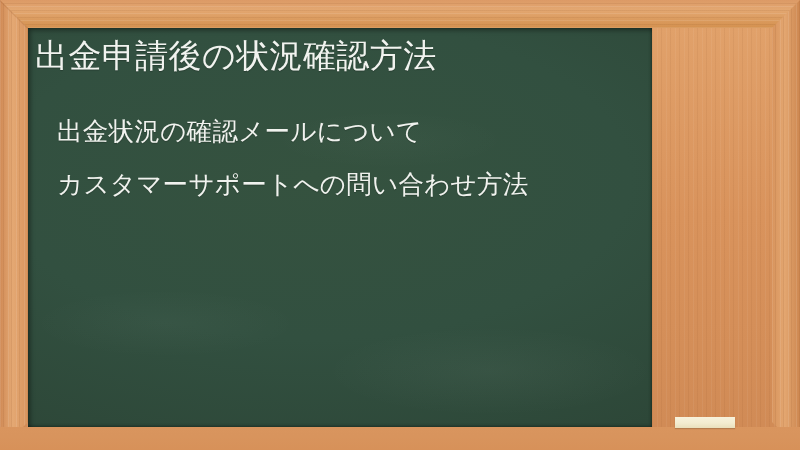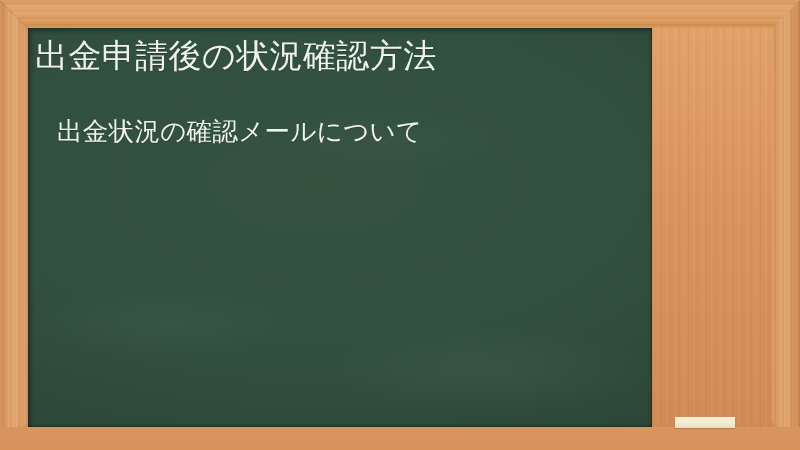--- a/index.html
+++ b/index.html
@@ -234,20 +234,21 @@
 
   <div class="board">
     <div class="board-dust"></div>
 
     <div class="board-content">
 
       <div class="title">出金申請後の状況確認方法</div>
 
       <ul class="item-list">
         <li class="item">出金状況の確認メールについて</li>
+        <li class="item">カスタマーサポートへの問い合わせ方法</li>
       </ul>
 
     </div>
   </div>
 
   <div class="chalk"></div>
 
 </div>
 
 </body></html>

